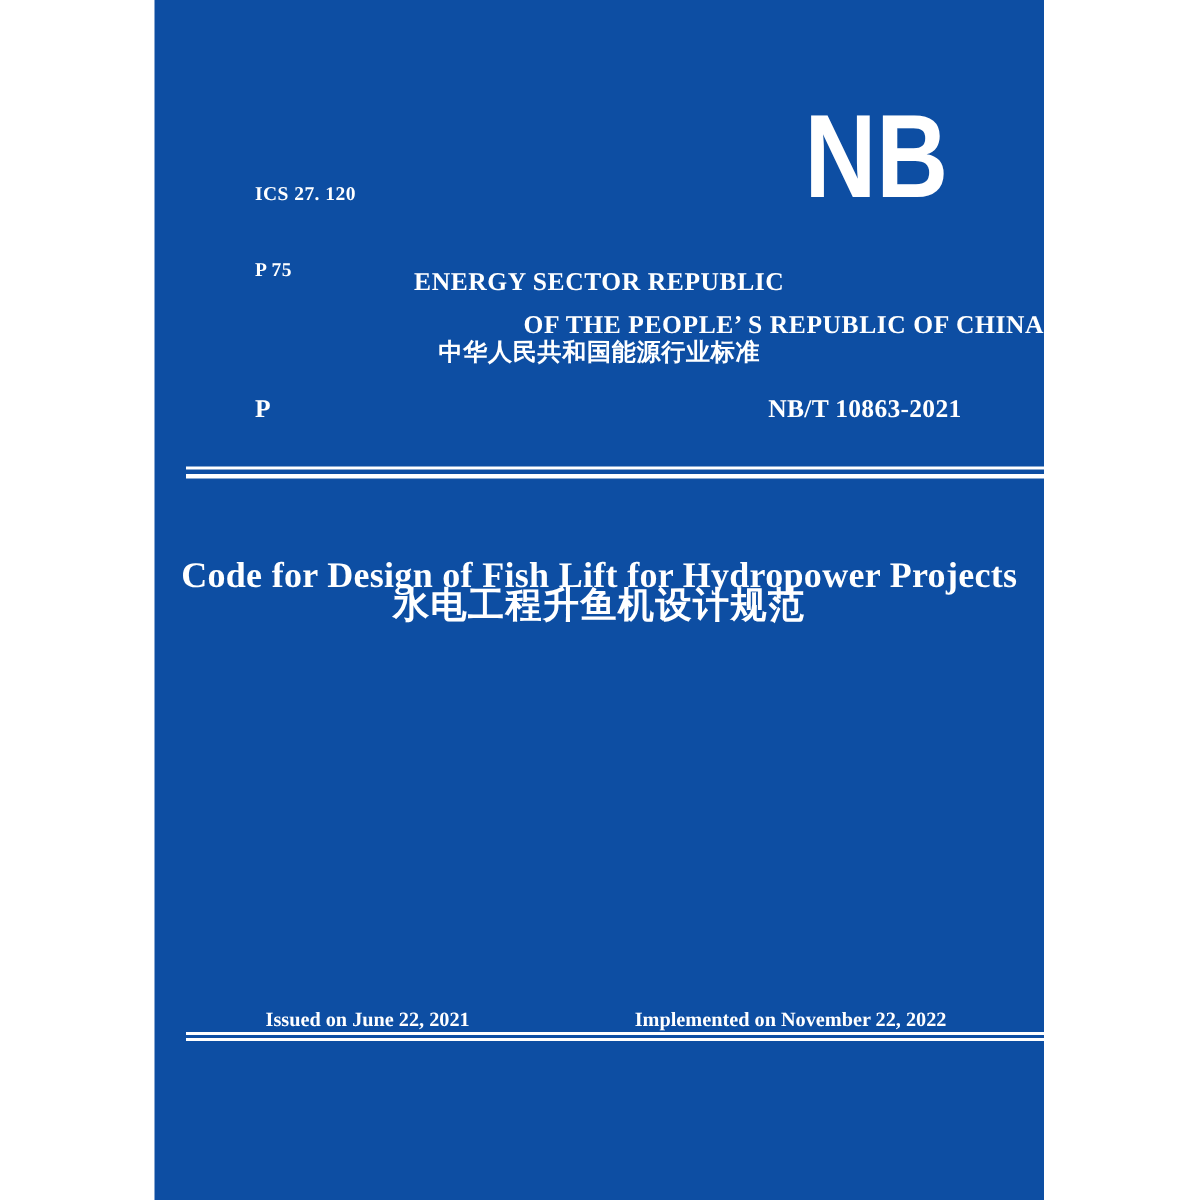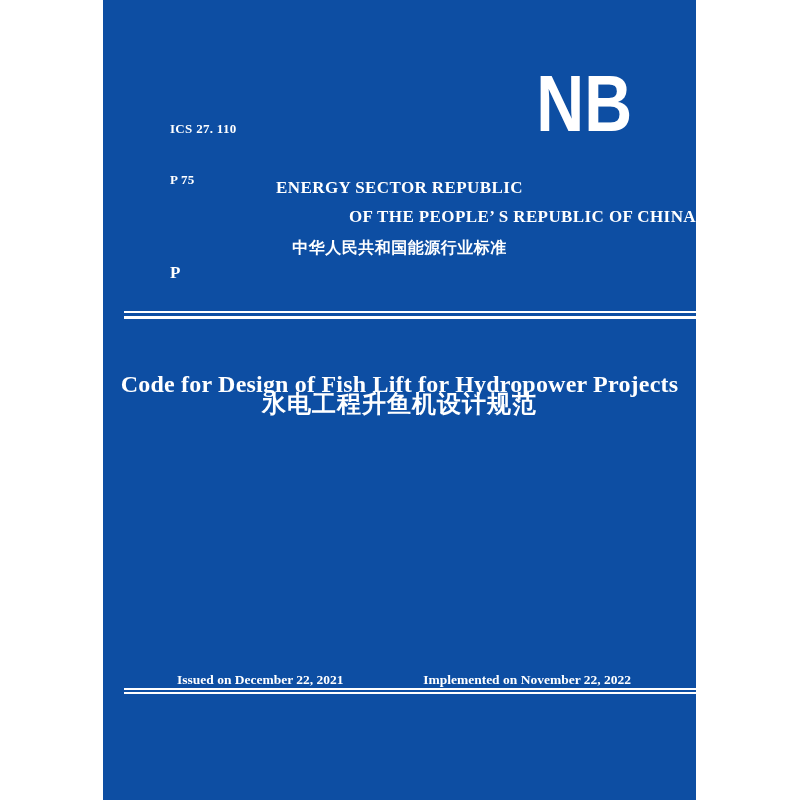--- a/index.html
+++ b/index.html
@@ -24,21 +24,21 @@
   }
   .nb-logo{
     top:64px;right:64px;font-family:"Liberation Sans", sans-serif;
     font-weight:bold;font-size:79px;line-height:1;
     transform:scaleX(0.84);transform-origin:100% 0;
   }
   .center-line{left:0;right:0;text-align:center;line-height:1;}
   .h-en1{top:179px;font-size:17px;letter-spacing:.4px;}
   .h-en2{top:208px;font-size:17px;letter-spacing:.4px;text-align:right;}
   .h-zh{
-    top:240px;font-size:16px;letter-spacing:.5px;
+    top:228px;font-size:16px;letter-spacing:.5px;
     font-family:"Liberation Sans", sans-serif;font-weight:bold;
   }
   .class-letter{left:67px;top:263px;font-size:17px;}
   .std-number{right:55px;top:263px;font-size:17px;letter-spacing:.2px;}
   .rule{left:21px;right:0;box-sizing:border-box;background:transparent;}
   .rule-top{top:311px;height:8px;border-top:2px solid var(--ink);border-bottom:3px solid var(--ink);}
   .rule-bottom{top:688px;height:6px;border-top:2px solid var(--ink);border-bottom:2px solid var(--ink);}
   .title-en{top:372px;font-size:24px;letter-spacing:.2px;}
   .title-zh{top:392px;font-size:24px;letter-spacing:1px;}
   .dates-row{
@@ -48,39 +48,40 @@
   .issuer-row{left:0;right:0;top:702px;text-align:center;font-size:13.5px;line-height:1;}
   .issuer-label{margin-right:32px;}
 </style>
 </head>
 <body>
 
 <div class="cover">
   <div class="panel">
 
     <div class="abs ics-block">
-      <div>ICS 27. 110</div>
+      <div>ICS 27. 120</div>
       <div>P 75</div>
     </div>
 
     <div class="abs nb-logo">NB</div>
 
     <div class="abs center-line h-en1">ENERGY SECTOR REPUBLIC</div>
     <div class="abs center-line h-en2">OF THE PEOPLE’ S REPUBLIC OF CHINA</div>
     <div class="abs center-line h-zh">中华人民共和国能源行业标准</div>
 
     <div class="abs class-letter">P</div>
+    <div class="abs std-number">NB/T 10863-2021</div>
 
     <div class="abs rule rule-top"></div>
 
     <div class="abs center-line title-en">Code for Design of Fish Lift for Hydropower Projects</div>
     <div class="abs center-line title-zh">水电工程升鱼机设计规范</div>
 
     <div class="abs dates-row">
-      <span>Issued on December 22, 2021</span>
+      <span>Issued on June 22, 2021</span>
       <span>Implemented on November 22, 2022</span>
     </div>
 
     <div class="abs rule rule-bottom"></div>
 
 
   </div>
 </div>
 
 </body></html>

